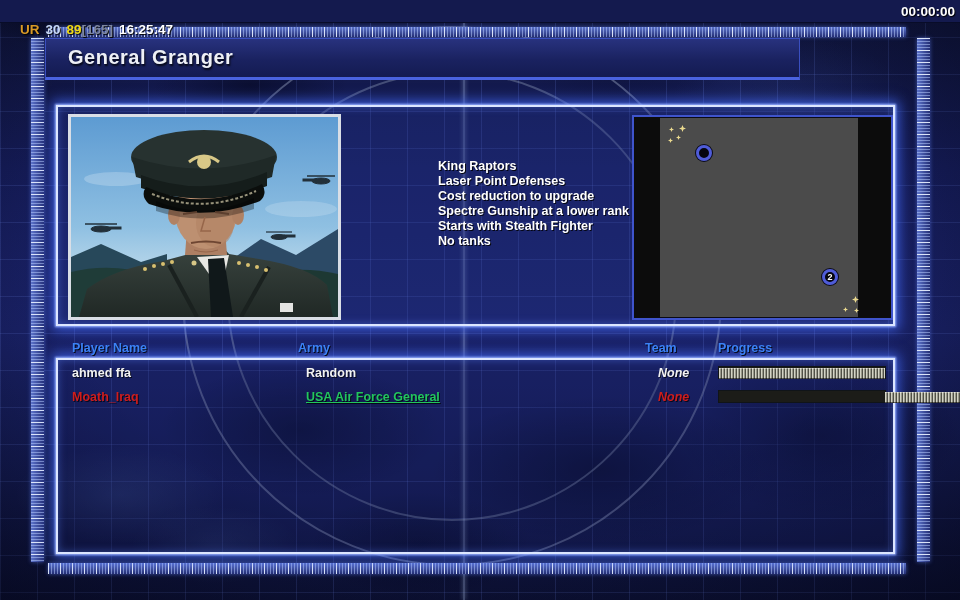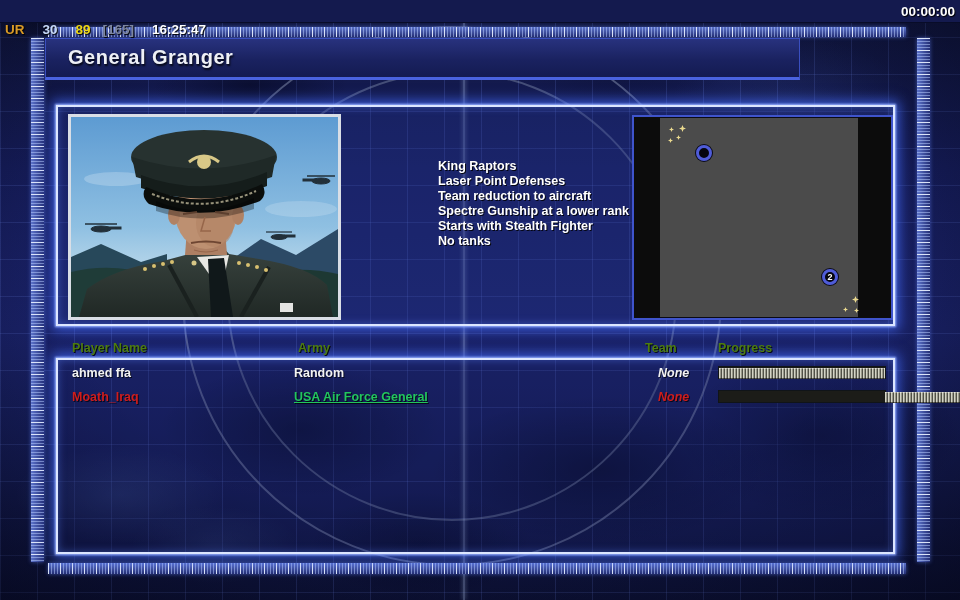--- a/index.html
+++ b/index.html
@@ -49,21 +49,21 @@
   }
   
   .top-bar {
     position:absolute; left:0; top:0; width:960px; height:23px; z-index:5;
     background:#141a4e;
     border-bottom:1px solid #080c28;
     display:flex; align-items:center;
     font-size:13.5px; font-weight:bold;
     text-shadow:1px 1px 1px #000;
   }
-  .net-stats { display:flex; gap:18px; padding-left:5px;margin-top:37px; }
+  .net-stats { display:flex; gap:6px; padding-left:20px;margin-top:37px; }
   .net-stats .bracket { margin-left:-6px; }
   .match-timer { margin-left:auto; padding-right:5px; color:#fff; }
   
   .ruler { position:absolute; z-index:2; }
   .ruler-h {
     height:10px;
     background:
       repeating-linear-gradient(90deg, rgba(235,242,255,.85) 0 1px, transparent 1px 12px),
       repeating-linear-gradient(90deg, rgba(180,200,250,.55) 0 1px, transparent 1px 3px),
       linear-gradient(180deg,#5d74cc,#232e74);
@@ -134,29 +134,29 @@
   }
   .mm-marker-1 { left:62px; top:28px; }
   .mm-marker-2 { left:188px; top:152px; }
   .mm-star {
     position:absolute; width:7px; height:7px; background:#ead98e;
     clip-path:polygon(50% 0,64% 36%,100% 50%,64% 64%,50% 100%,36% 64%,0 50%,36% 36%);
   }
   .mm-star.small { width:5px; height:5px; }
   
   .table-header { position:absolute; left:0; top:341px; width:768px; height:16px; z-index:4;
-    font-size:12.5px; font-weight:bold; color:#4d7c0f; text-shadow:1px 1px 0 rgba(0,0,0,.85); }
+    font-size:12.5px; font-weight:bold; color:#3b82f6; text-shadow:1px 1px 0 rgba(0,0,0,.85); }
   .table-header span { position:absolute; top:0; }
   .th-name { left:72px; } .th-army { left:298px; } .th-team { left:645px; } .th-progress { left:718px; }
   .player-row { position:absolute; left:0; width:835px; height:18px;
     font-size:12.5px; font-weight:bold; text-shadow:1px 1px 0 rgba(0,0,0,.7); }
   .player-row-0 { top:5px; }
   .player-row-1 { top:29px;text-align:right; }
   .player-row span { position:absolute; top:1px; }
-  .pr-name { left:14px; } .pr-army { left:236px; } .pr-team { left:600px;font-style:italic; }
+  .pr-name { left:14px; } .pr-army { left:248px; } .pr-team { left:600px;font-style:italic; }
   .bar-track {
     position:absolute; left:660px; top:1px; width:168px; height:13px;
     border:1px solid #101418; background:#1c1c18;
   }
   .bar-fill {
     height:100%;
     background:repeating-linear-gradient(90deg,#e4e4d8 0px,#c2c2b2 1px,#6e6e62 2px,#32322c 3px);
     box-shadow:inset 0 1px 0 rgba(255,255,255,.35), inset 0 -1px 0 rgba(0,0,0,.55);
   }
   
@@ -272,21 +272,21 @@
         <circle cx="195" cy="153" r="2"></circle>
     </g>
     <rect x="209" y="186" width="13" height="9" fill="#e4e4e2"></rect>
     <circle cx="123" cy="146" r="2.5" fill="#d8c887"></circle>
   </svg>
 </div>
 
 <div class="features">
   <div class="feature-item">King Raptors</div>
   <div class="feature-item">Laser Point Defenses</div>
-  <div class="feature-item">Team reduction to aircraft</div>
+  <div class="feature-item">Cost reduction to upgrade</div>
   <div class="feature-item">Spectre Gunship at a lower rank</div>
   <div class="feature-item">Starts with Stealth Fighter</div>
   <div class="feature-item">No tanks</div>
 </div>
 
 <div class="minimap">
   <div class="mm-band mm-band-left"></div>
   <div class="mm-band mm-band-right"></div>
   <span class="mm-star small" style="left:35px; top:10px;"></span>
   <span class="mm-star" style="left:45px; top:8px;"></span>

